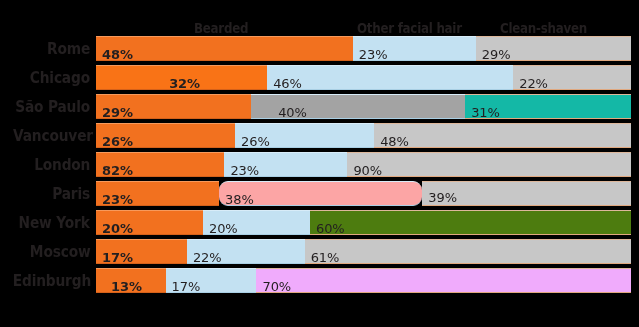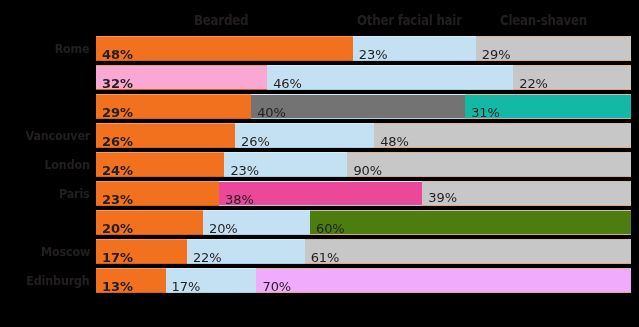--- a/index.html
+++ b/index.html
@@ -21,21 +21,21 @@
     top: 0;
     width: 639px;
     height: 327px;
     background: #000000;
   }
 
   
   .header-band {
     position: absolute;
     left: 0;
-    top: 10px;
+    top: 18px;
     width: 639px;
     height: 22px;
   }
   .col-header {
     position: absolute;
     top: 0;
     color: #231f20;
     font-family: "DejaVu Sans", sans-serif;
     font-weight: bold;
     font-size: 13.5px;
@@ -67,21 +67,21 @@
     position: absolute;
     left: 0;
     top: 0;
     width: 90px;
     height: 25px;
     line-height: 25px;
     text-align: right;
     color: #231f20;
     font-family: "DejaVu Sans", sans-serif;
     font-weight: bold;
-    font-size: 13px;
+    font-size: 16px;
     letter-spacing: -0.2px;
     white-space: nowrap;
     overflow: visible;
   }
   .city-label span {
     display: inline-block;
     transform: scaleX(0.86);
     transform-origin: right center;
   }
 
@@ -139,38 +139,40 @@
           </div>
           <div class="seg seg-1" style="flex: 0 0 23%; background: rgb(195, 225, 242);">
             <div class="seg-val">23%</div>
           </div>
           <div class="seg seg-2" style="flex: 0 0 29%; background: rgb(199, 199, 199);">
             <div class="seg-val">29%</div>
           </div>
         </div>
       </div>
       <div class="row">
-        <div class="bar-track">
-          <div class="seg seg-0" style="flex: 0 0 32%; background: #f9a8d4;">
+        <div class="city-label"><span>Chicago</span></div>
+        <div class="bar-track">
+          <div class="seg seg-0" style="flex: 0 0 32%; background: #f97316; justify-content: center;">
             <div class="seg-val">32%</div>
           </div>
           <div class="seg seg-1" style="flex: 0 0 46%; background: rgb(195, 225, 242); align-items: center;">
             <div class="seg-val">46%</div>
           </div>
           <div class="seg seg-2" style="flex: 0 0 22%; background: rgb(199, 199, 199);">
             <div class="seg-val">22%</div>
           </div>
         </div>
       </div>
       <div class="row">
+        <div class="city-label"><span>São Paulo</span></div>
         <div class="bar-track">
           <div class="seg seg-0" style="flex: 0 0 29%; background: rgb(242, 113, 31);">
             <div class="seg-val">29%</div>
           </div>
-          <div class="seg seg-1" style="flex: 0 0 40%; background: #737373;">
+          <div class="seg seg-1" style="flex: 0 0 40%; background: #a3a3a3; padding-left: 21px;">
             <div class="seg-val">40%</div>
           </div>
           <div class="seg seg-2" style="flex: 0 0 31%; background: #14b8a6;">
             <div class="seg-val">31%</div>
           </div>
         </div>
       </div>
       <div class="row">
         <div class="city-label"><span>Vancouver</span></div>
         <div class="bar-track">
@@ -182,45 +184,46 @@
           </div>
           <div class="seg seg-2" style="flex: 0 0 48%; background: rgb(199, 199, 199);">
             <div class="seg-val">48%</div>
           </div>
         </div>
       </div>
       <div class="row">
         <div class="city-label"><span>London</span></div>
         <div class="bar-track">
           <div class="seg seg-0" style="flex: 0 0 24%; background: rgb(242, 113, 31);">
-            <div class="seg-val">24%</div>
+            <div class="seg-val">82%</div>
           </div>
           <div class="seg seg-1" style="flex: 0 0 23%; background: rgb(195, 225, 242);">
             <div class="seg-val">23%</div>
           </div>
           <div class="seg seg-2" style="flex: 0 0 53%; background: rgb(199, 199, 199);">
             <div class="seg-val">90%</div>
           </div>
         </div>
       </div>
       <div class="row">
         <div class="city-label"><span>Paris</span></div>
         <div class="bar-track">
           <div class="seg seg-0" style="flex: 0 0 23%; background: rgb(242, 113, 31);">
             <div class="seg-val">23%</div>
           </div>
-          <div class="seg seg-1" style="flex: 0 0 38%; background: #ec4899;">
+          <div class="seg seg-1" style="flex: 0 0 38%; background: #fca5a5; border-radius: 9px;">
             <div class="seg-val">38%</div>
           </div>
           <div class="seg seg-2" style="flex: 0 0 39%; background: rgb(199, 199, 199); align-items: flex-end;">
             <div class="seg-val">39%</div>
           </div>
         </div>
       </div>
       <div class="row">
+        <div class="city-label"><span>New York</span></div>
         <div class="bar-track">
           <div class="seg seg-0" style="flex: 0 0 20%; background: rgb(242, 113, 31);">
             <div class="seg-val">20%</div>
           </div>
           <div class="seg seg-1" style="flex: 0 0 20%; background: rgb(195, 225, 242);">
             <div class="seg-val">20%</div>
           </div>
           <div class="seg seg-2" style="flex: 0 0 60%; background: #4d7c0f;">
             <div class="seg-val">60%</div>
           </div>
@@ -236,21 +239,21 @@
             <div class="seg-val">22%</div>
           </div>
           <div class="seg seg-2" style="flex: 0 0 61%; background: rgb(199, 199, 199); text-align: right;">
             <div class="seg-val">61%</div>
           </div>
         </div>
       </div>
       <div class="row">
         <div class="city-label"><span>Edinburgh</span></div>
         <div class="bar-track">
-          <div class="seg seg-0" style="flex: 0 0 13%; background: rgb(242, 113, 31);">
+          <div class="seg seg-0" style="flex: 0 0 13%; background: rgb(242, 113, 31); padding-left: 9px;">
             <div class="seg-val">13%</div>
           </div>
           <div class="seg seg-1" style="flex: 0 0 17%; background: rgb(195, 225, 242);">
             <div class="seg-val">17%</div>
           </div>
           <div class="seg seg-2" style="flex: 0 0 70%; background: #f0abfc;">
             <div class="seg-val">70%</div>
           </div>
         </div>
       </div>

